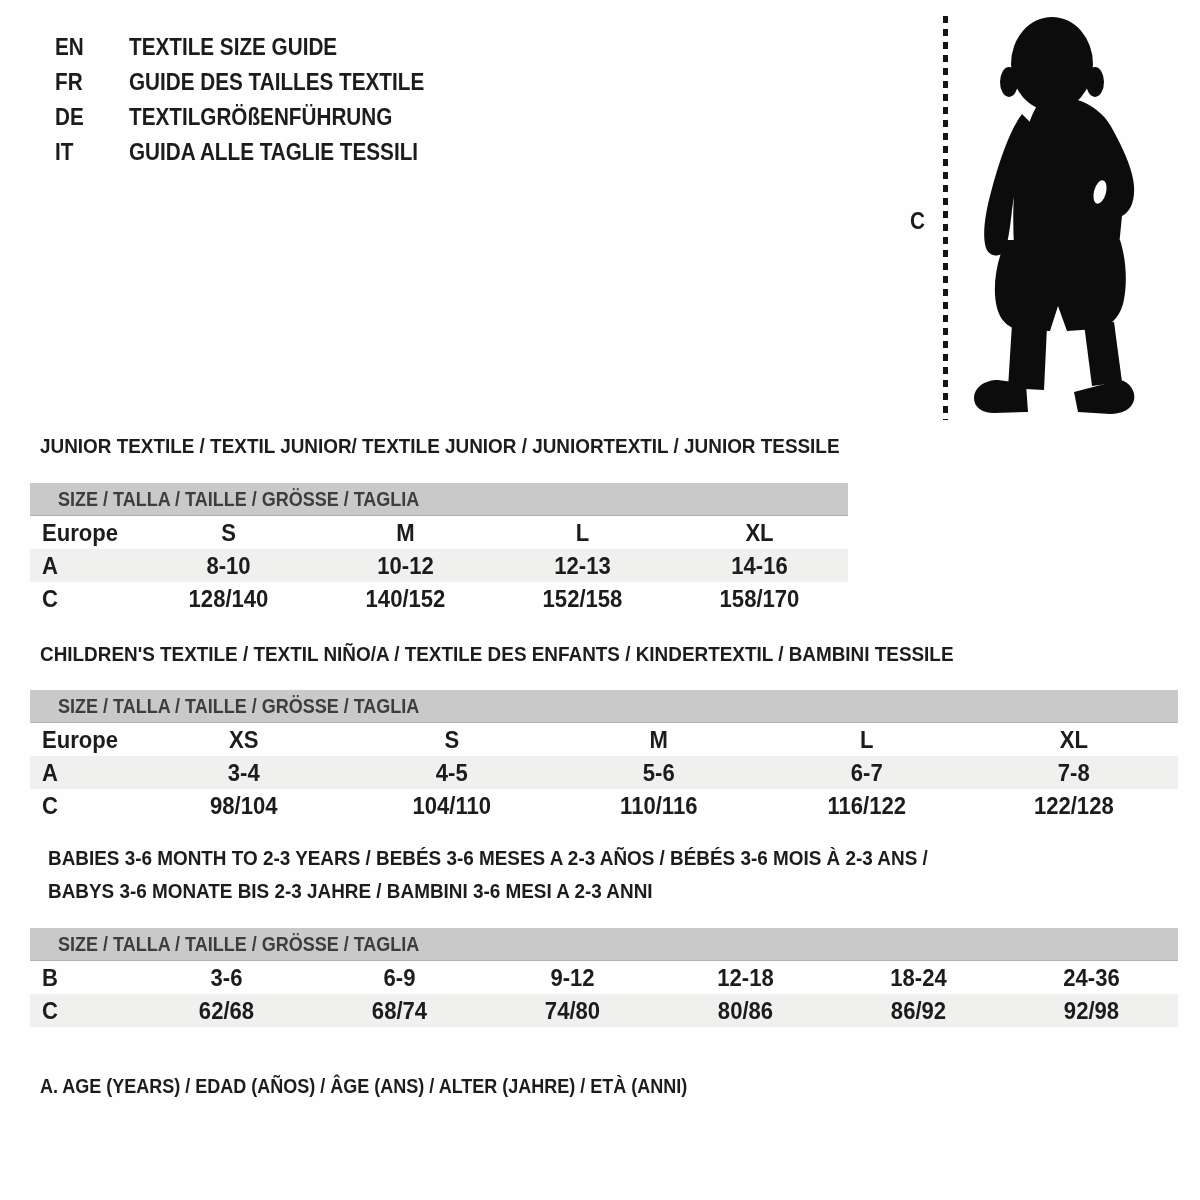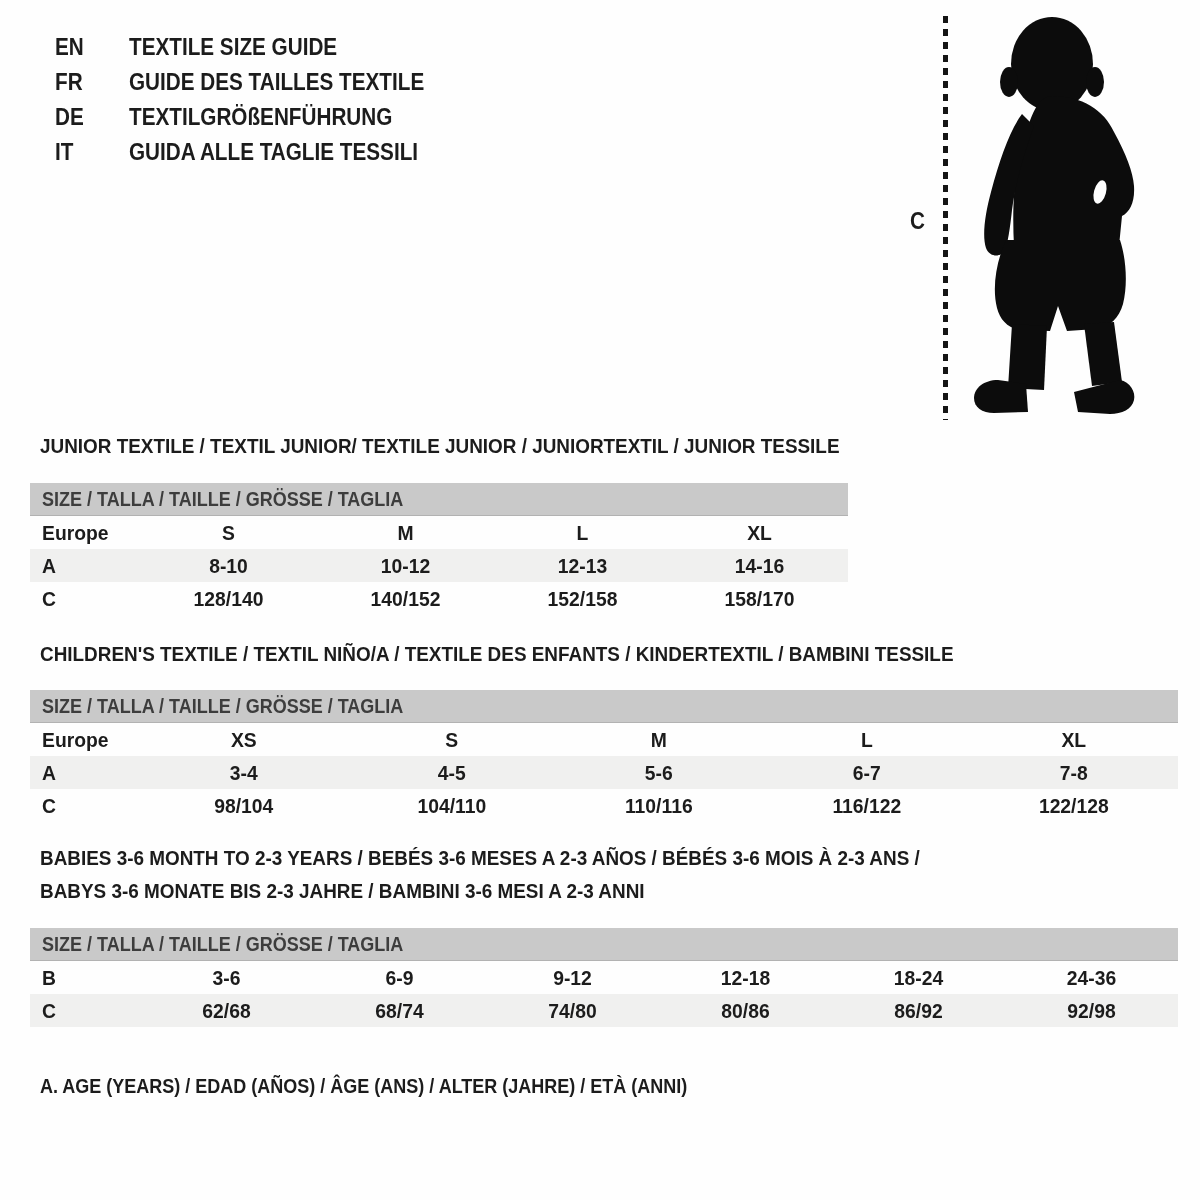--- a/index.html
+++ b/index.html
@@ -23,33 +23,33 @@
     position:absolute; left:943px; top:16px; width:5px; height:404px;
     background:repeating-linear-gradient(to bottom, var(--dash-color,#141414) 0 7px, transparent 7px 13px);
   }
   .fig-label { position:absolute; left:910px; top:208px; font-size:23px; }
   .fig-svg   { position:absolute; left:966px; top:14px; color:var(--silhouette,#0c0c0c); }
 
   
   .sec-head { position:absolute; left:40px; font-size:21px; line-height:26px; }
   #h-junior   { top:433px; }
   #h-children { top:641px; }
-  #h-babies   { top:841px; line-height:33px; }
+  #h-babies   { top:841px; line-height:33px;margin-left:8px; }
 
   
   .stable { position:absolute; left:30px; }
   #t-junior   { top:483px; width:818px; }
   #t-children { top:690px; width:1148px; }
   #t-babies   { top:928px; width:1148px; }
   .size-bar {
-    height:33px; line-height:33px; box-sizing:border-box; padding-left:12px;
+    height:33px; line-height:33px; box-sizing:border-box; padding-left:28px;
     background:var(--table-header-bg,#c9c9c9); color:var(--table-header-text,#3d3d3d);
     border-bottom:1px solid #b2b2b2; font-size:20px;
   }
-  .trow { display:grid; height:33px; line-height:33px; font-size:21px; }
+  .trow { display:grid; height:33px; line-height:33px; font-size:24px; }
   .cols4 { grid-template-columns:110px repeat(4,1fr); }
   .cols5 { grid-template-columns:110px repeat(5,1fr); }
   .cols6 { grid-template-columns:110px repeat(6,1fr); }
   .trow.alt { background:var(--row-alt-bg,#f0f0ef); }
   .cell { overflow:visible; }
   .lab  { padding-left:12px; text-align:left; transform-origin:12px 50%; transform:scaleX(0.92); }
   .val  { text-align:center; }
 
   
   .legend { position:absolute; left:40px; top:1069px; }

